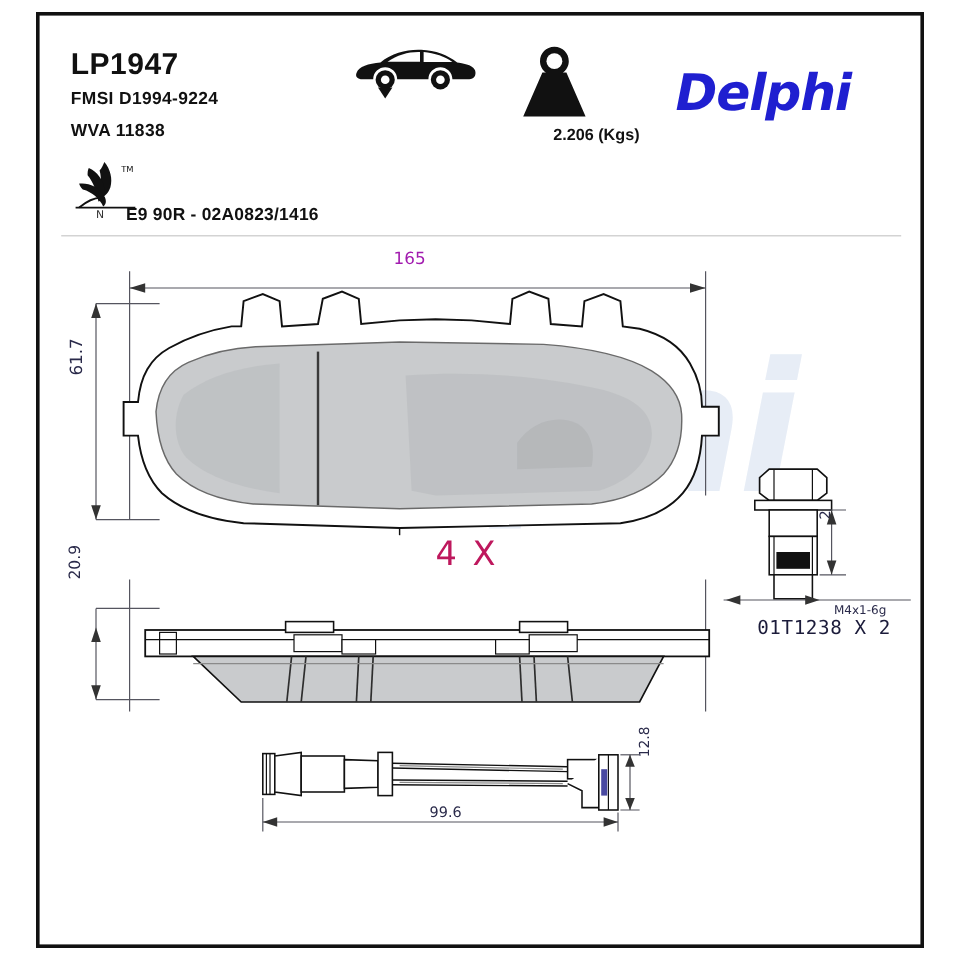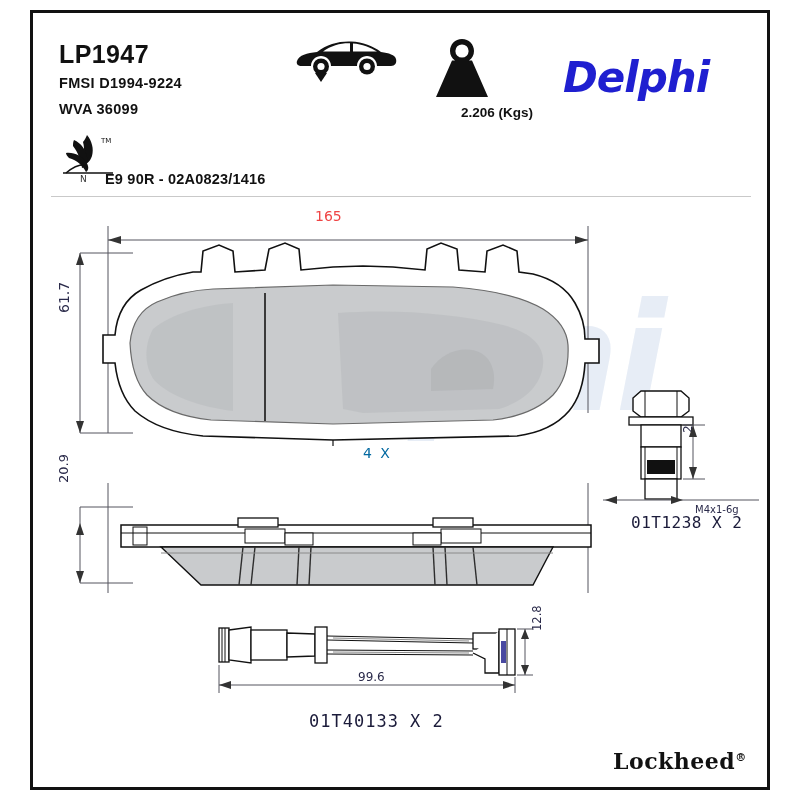--- a/index.html
+++ b/index.html
@@ -94,31 +94,31 @@
     position:absolute;left:0;top:0;width:734px;height:774px;z-index:2;
   }
 
   
   .dim{
     position:absolute;
     font-family:"DejaVu Sans", sans-serif;
     font-size:12.5px;color:#2a2a4a;
     white-space:nowrap;
   }
-  .dim-165{left:282px;top:195px;font-size:14px;color:#ef4444;}
+  .dim-165{left:295px;top:195px;font-size:14px;color:#a21caf;}
   .dim-617{left:23px;top:300px;transform:rotate(-90deg);transform-origin:left top;font-size:14px;}
   .dim-209{left:23px;top:470px;transform:rotate(-90deg);transform-origin:left top;font-size:13px;}
   .dim-22{left:648px;top:420px;transform:rotate(-90deg);transform-origin:left top;font-size:12px;}
   .dim-thread{left:662px;top:491px;font-size:10px;}
   .dim-128{left:497px;top:618px;transform:rotate(-90deg);transform-origin:left top;font-size:11.5px;}
   .dim-996{left:325px;top:657px;font-size:12px;}
   .qty-4x{
     position:absolute;left:330px;top:432px;
     font-family:"DejaVu Sans", sans-serif;
-    font-size:14px;color:#0369a1;letter-spacing:2px;
+    font-size:28px;color:#be185d;letter-spacing:2px;
   }
   .pn-bolt{
     position:absolute;left:598px;top:500px;
     font-family:"DejaVu Sans Mono", monospace;
     font-size:16px;color:#1b1b3a;letter-spacing:.5px;
   }
   .pn-sensor{
     position:absolute;left:276px;top:698px;
     font-family:"DejaVu Sans Mono", monospace;
     font-size:17px;color:#1b1b3a;letter-spacing:1px;
@@ -139,21 +139,21 @@
 
 <div id="sheet">
   <div class="frame">
 
     <div class="watermark">Delphi</div>
 
     <div class="header">
 
       <div class="part-no">LP1947</div>
       <div class="fmsi">FMSI D1994-9224</div>
-      <div class="wva">WVA 36099</div>
+      <div class="wva">WVA 11838</div>
 
       <svg class="car-icon" viewBox="0 0 110 45">
         <path d="M6,23 C8,17 16,15 26,14 C36,6 48,3 60,3.5 C72,4 82,8 90,14
                  C98,15 104,17 105,21 C106,25 104,28 100,28 L86,28
                  C86,22 81,18 76,18 C71,18 66,22 66,28 L40,28
                  C40,22 35,18 30,18 C25,18 20,22 20,28 L11,28
                  C7,28 5,26 6,23 Z" fill="#111"></path>
         <path d="M32,13.5 C40,7.5 50,5 59,5.3 L59,13.5 Z" fill="#fff"></path>
         <path d="M62,5.4 C71,6 80,9.5 86,13.6 L62,13.6 Z" fill="#fff"></path>
         <circle cx="30" cy="28.5" r="8" fill="#111"></circle>
@@ -360,20 +360,16 @@
     <div class="dim dim-617">61.7</div>
     <div class="qty-4x">4 X</div>
     <div class="dim dim-209">20.9</div>
 
     <div class="dim dim-22">22</div>
     <div class="dim dim-thread">M4x1-6g</div>
     <div class="pn-bolt">01T1238 X 2</div>
 
     <div class="dim dim-996">99.6</div>
     <div class="dim dim-128">12.8</div>
-    <div class="pn-sensor">01T40133 X 2</div>
-
-    <div class="lockheed">
-      <span>Lockheed</span><sup>®</sup>
-    </div>
+
 
   </div>
 </div>
 
 </body></html>

